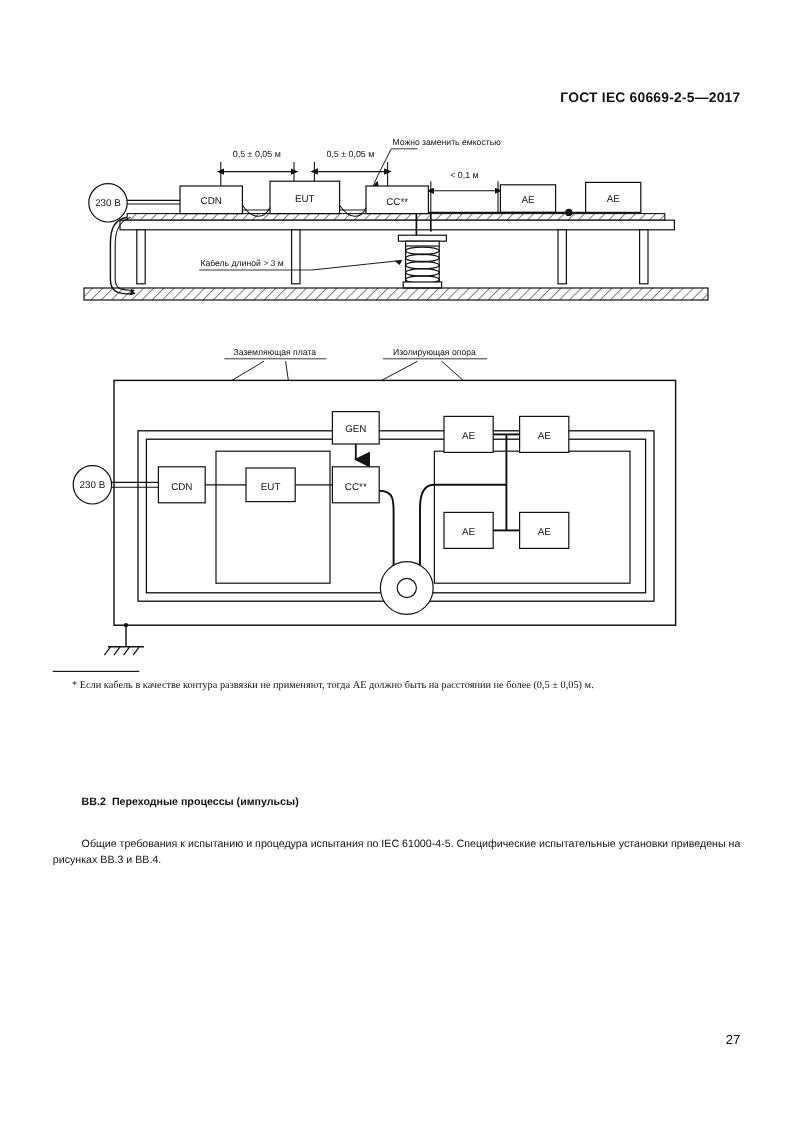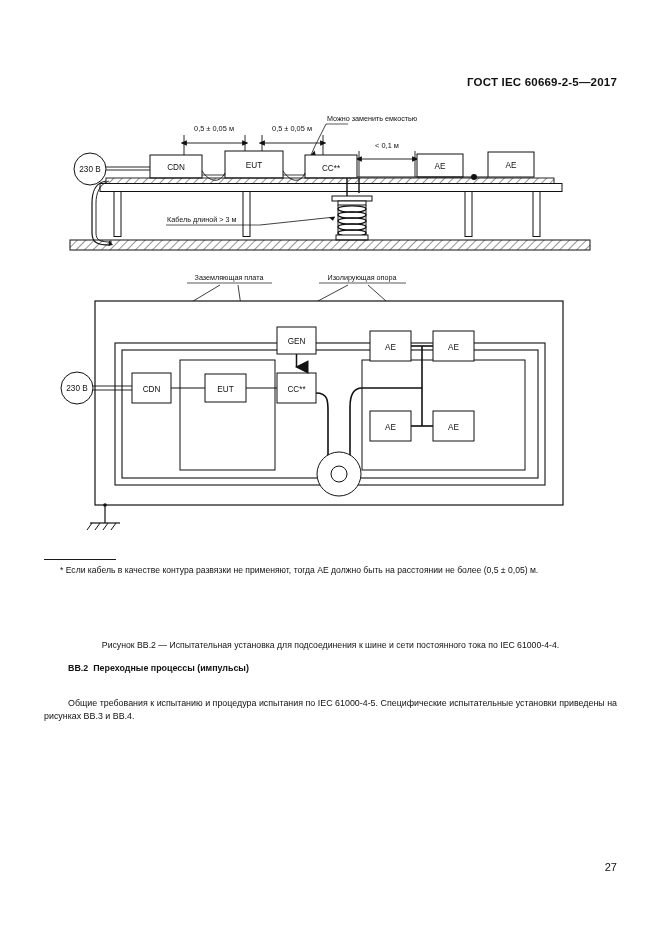--- a/index.html
+++ b/index.html
@@ -34,21 +34,21 @@
   .fig-top {
     position: absolute;
     left: 70px;
     top: 92px;
     width: 520px;
     height: 145px;
   }
   .fig-bottom {
     position: absolute;
     left: 70px;
-    top: 252px;
+    top: 268px;
     width: 520px;
     height: 275px;
   }
   svg { display: block; overflow: visible; }
   .lbl {
     font-family: "Liberation Sans", sans-serif;
     font-size: 7.4px;
     fill: #111;
   }
   .lbl-box {
@@ -73,21 +73,21 @@
   .footnotes {
     position: absolute;
     left: 44px;
     top: 545px;
     width: 573px;
     font-size: 8.6px;
     line-height: 13.2px;
     text-align: justify;
   }
   .footnotes p { margin: 0; }
-  .fn-indent { text-indent: 16px; }
+  .fn-indent { text-indent: 16px; font-family: Liberation Serif, serif; }
   .abbrev {
     position: absolute;
     left: 60px;
     top: 595px;
     width: 545px;
     font-size: 7.6px;
     line-height: 12px;
   }
   .fig-caption {
     position: absolute;
@@ -358,21 +358,20 @@
       </g>
     </svg>
   </div>
 
   <div class="footnote-rule"></div>
   <div class="footnotes">
     <p class="fn-indent">* Если кабель в качестве контура развязки не применяют, тогда AE должно быть на расстоянии не более (0,5 ± 0,05) м.</p>
   </div>
 
 
-  <div class="fig-caption">Рисунок ВВ.2 — Испытательная установка для подсоединения к шине и сети постоянного тока по IEC 61000-4-4.</div>
 
   <div class="section-head">
     <span class="num">ВВ.2</span><span>Переходные процессы (импульсы)</span>
   </div>
   <div class="body-para">Общие требования к испытанию и процедура испытания по IEC 61000-4-5. Специфические испытательные установки приведены на рисунках ВВ.3 и ВВ.4.</div>
 
   <div class="page-number">27</div>
 
 </div>
 

